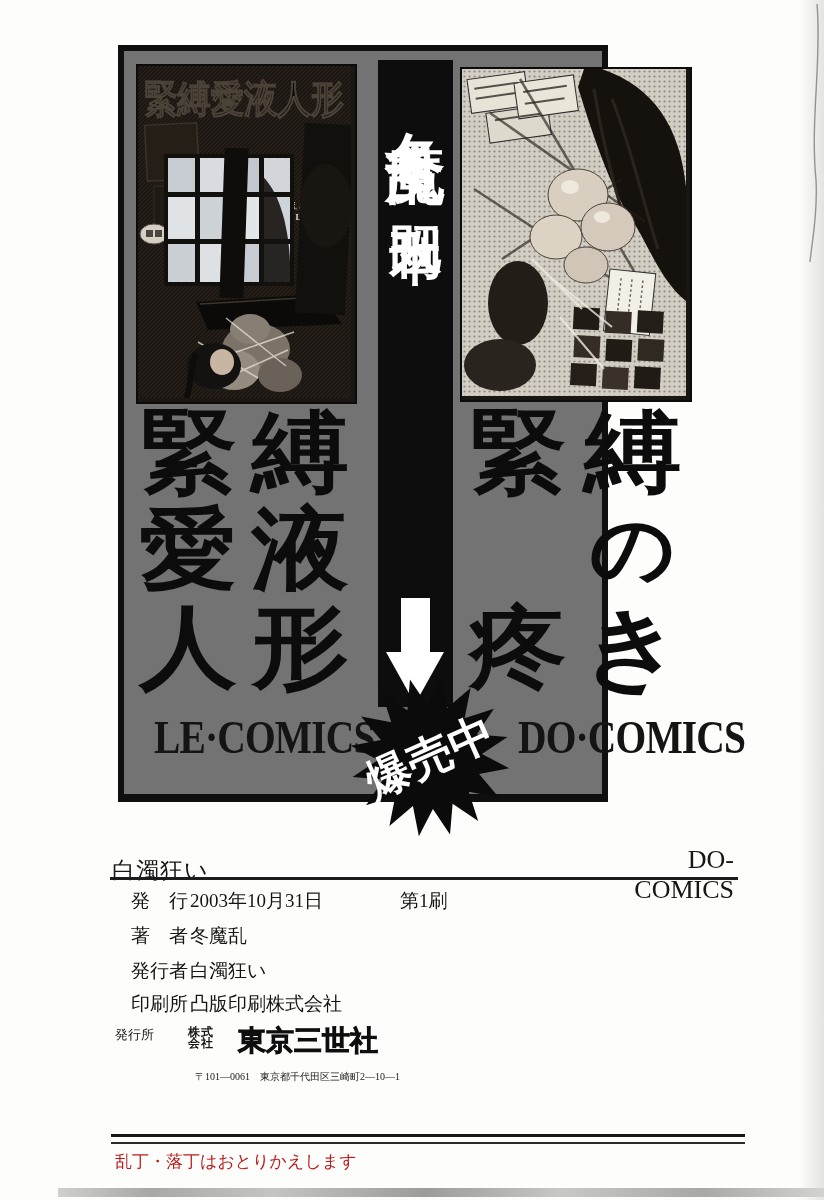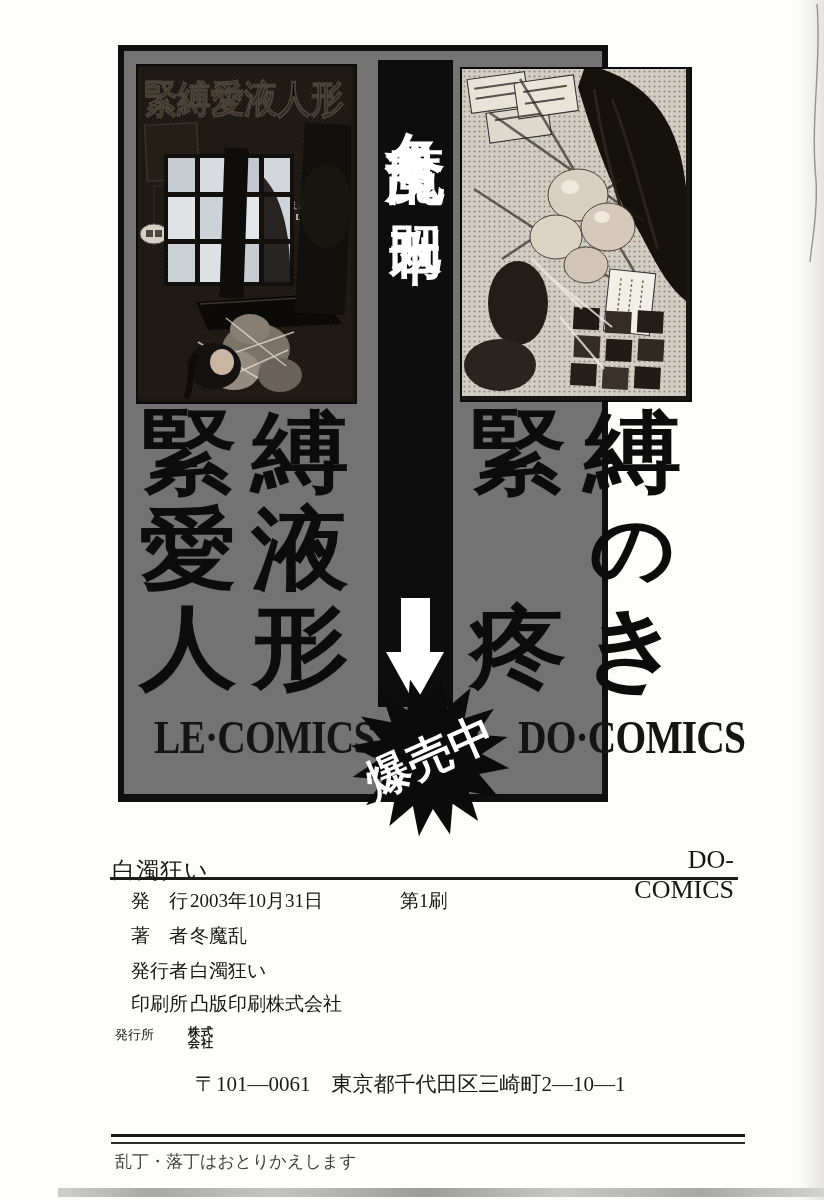--- a/index.html
+++ b/index.html
@@ -50,25 +50,25 @@
   .rule{position:absolute;left:110px;top:877px;width:628px;height:3px;background:#1c1c1c;}
   .c-row{position:absolute;font-size:19px;color:#151515;}
   .c-row .lbl{position:absolute;left:0;white-space:pre;margin-left:16px;}
   .c-row .val{position:absolute;left:75px;white-space:pre;text-align:right;}
   .c-row .ext{position:absolute;left:285px;white-space:pre;}
   .pub-label{position:absolute;left:115px;top:1026px;font-size:13px;color:#151515;}
   .pub-corp{position:absolute;left:188px;top:1027px;font-size:12px;line-height:11px;
             font-weight:700;letter-spacing:1px;color:#181818;}
   .pub-name{position:absolute;left:238px;top:1022px;font-size:28px;font-weight:900;
             letter-spacing:0px;color:#0e0e0e;-webkit-text-stroke:0.8px #0e0e0e;}
-  .c-addr{position:absolute;left:195px;top:1070px;font-size:21px;color:#1a1a1a;white-space:pre;}
+  .c-addr{position:absolute;left:195px;top:1070px;font-size:10px;color:#1a1a1a;white-space:pre;}
   .c-phone{position:absolute;left:190px;top:1100px;font-size:15.5px;color:#1a1a1a;white-space:pre;}
   .drule-a{position:absolute;left:111px;top:1134px;width:634px;height:2.5px;background:#161616;}
   .drule-b{position:absolute;left:111px;top:1142px;width:634px;height:1.5px;background:#2a2a2a;}
-  .c-note{position:absolute;left:115px;top:1150px;font-size:17px;color:#404040;}
+  .c-note{position:absolute;left:115px;top:1150px;font-size:17px;color:#b91c1c;}
   
   .scan-right{position:absolute;right:0;top:0;width:26px;height:1200px;
               background:linear-gradient(to right,rgba(0,0,0,0),rgba(60,55,50,0.13));}
   .scan-line{position:absolute;left:0;top:0;pointer-events:none;}
   .scan-bottom{position:absolute;left:58px;top:1188px;width:766px;height:9px;
                background:linear-gradient(90deg,#cfcfcb,#a8a8a4 12%,#c4c4c0 28%,#9c9c98 48%,#c8c8c4 66%,#a8a8a4 84%,#d2d2ce);}
 </style>
 </head>
 <body>
 
@@ -243,20 +243,21 @@
   <div class="c-row serif" style="left:115px;top:991px;">
     <span class="lbl">印刷所</span>
     <span class="val">凸版印刷株式会社</span>
   </div>
 
   <div class="pub-label serif">発行所</div>
   <div class="pub-corp">
     <div>株式</div>
     <div>会社</div>
   </div>
+  <div class="pub-name">東京三世社</div>
 
   <div class="c-addr serif">〒101—0061　東京都千代田区三崎町2—10—1</div>
 
   <div class="drule-a"></div>
   <div class="drule-b"></div>
   <div class="c-note serif">乱丁・落丁はおとりかえします</div>
 
   <div class="scan-right"></div>
   <svg class="scan-line" width="824" height="300">
     <path d="M817,4 C822,60 810,120 816,180 C818,215 812,240 810,262" stroke="#4a4a48" stroke-width="1.4" fill="none" opacity="0.55"></path>

